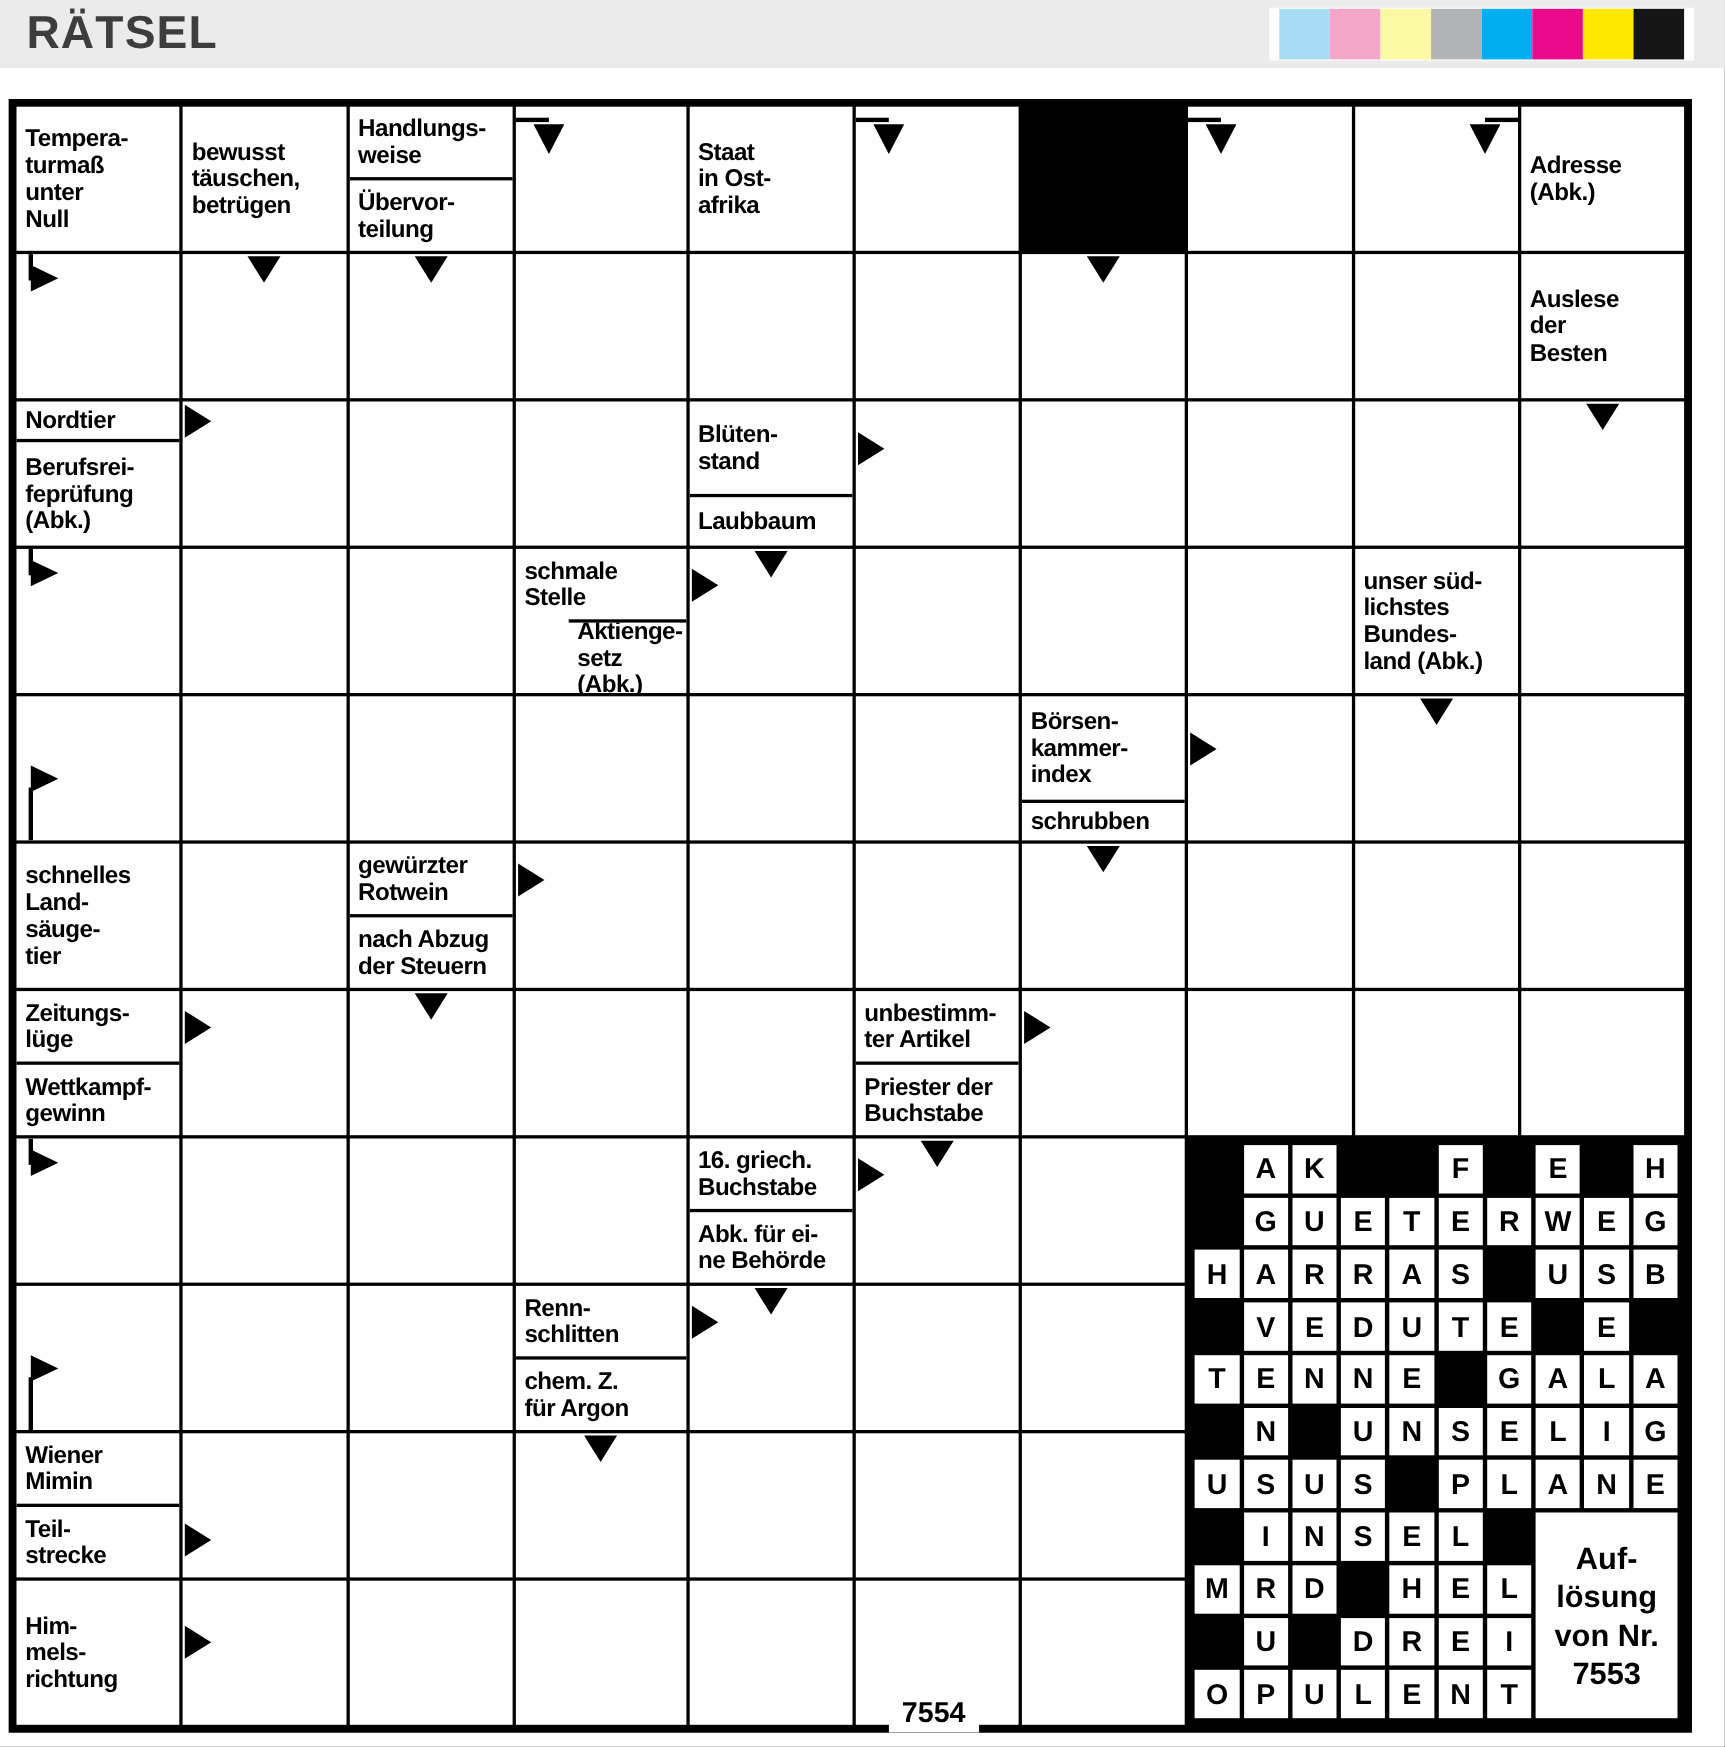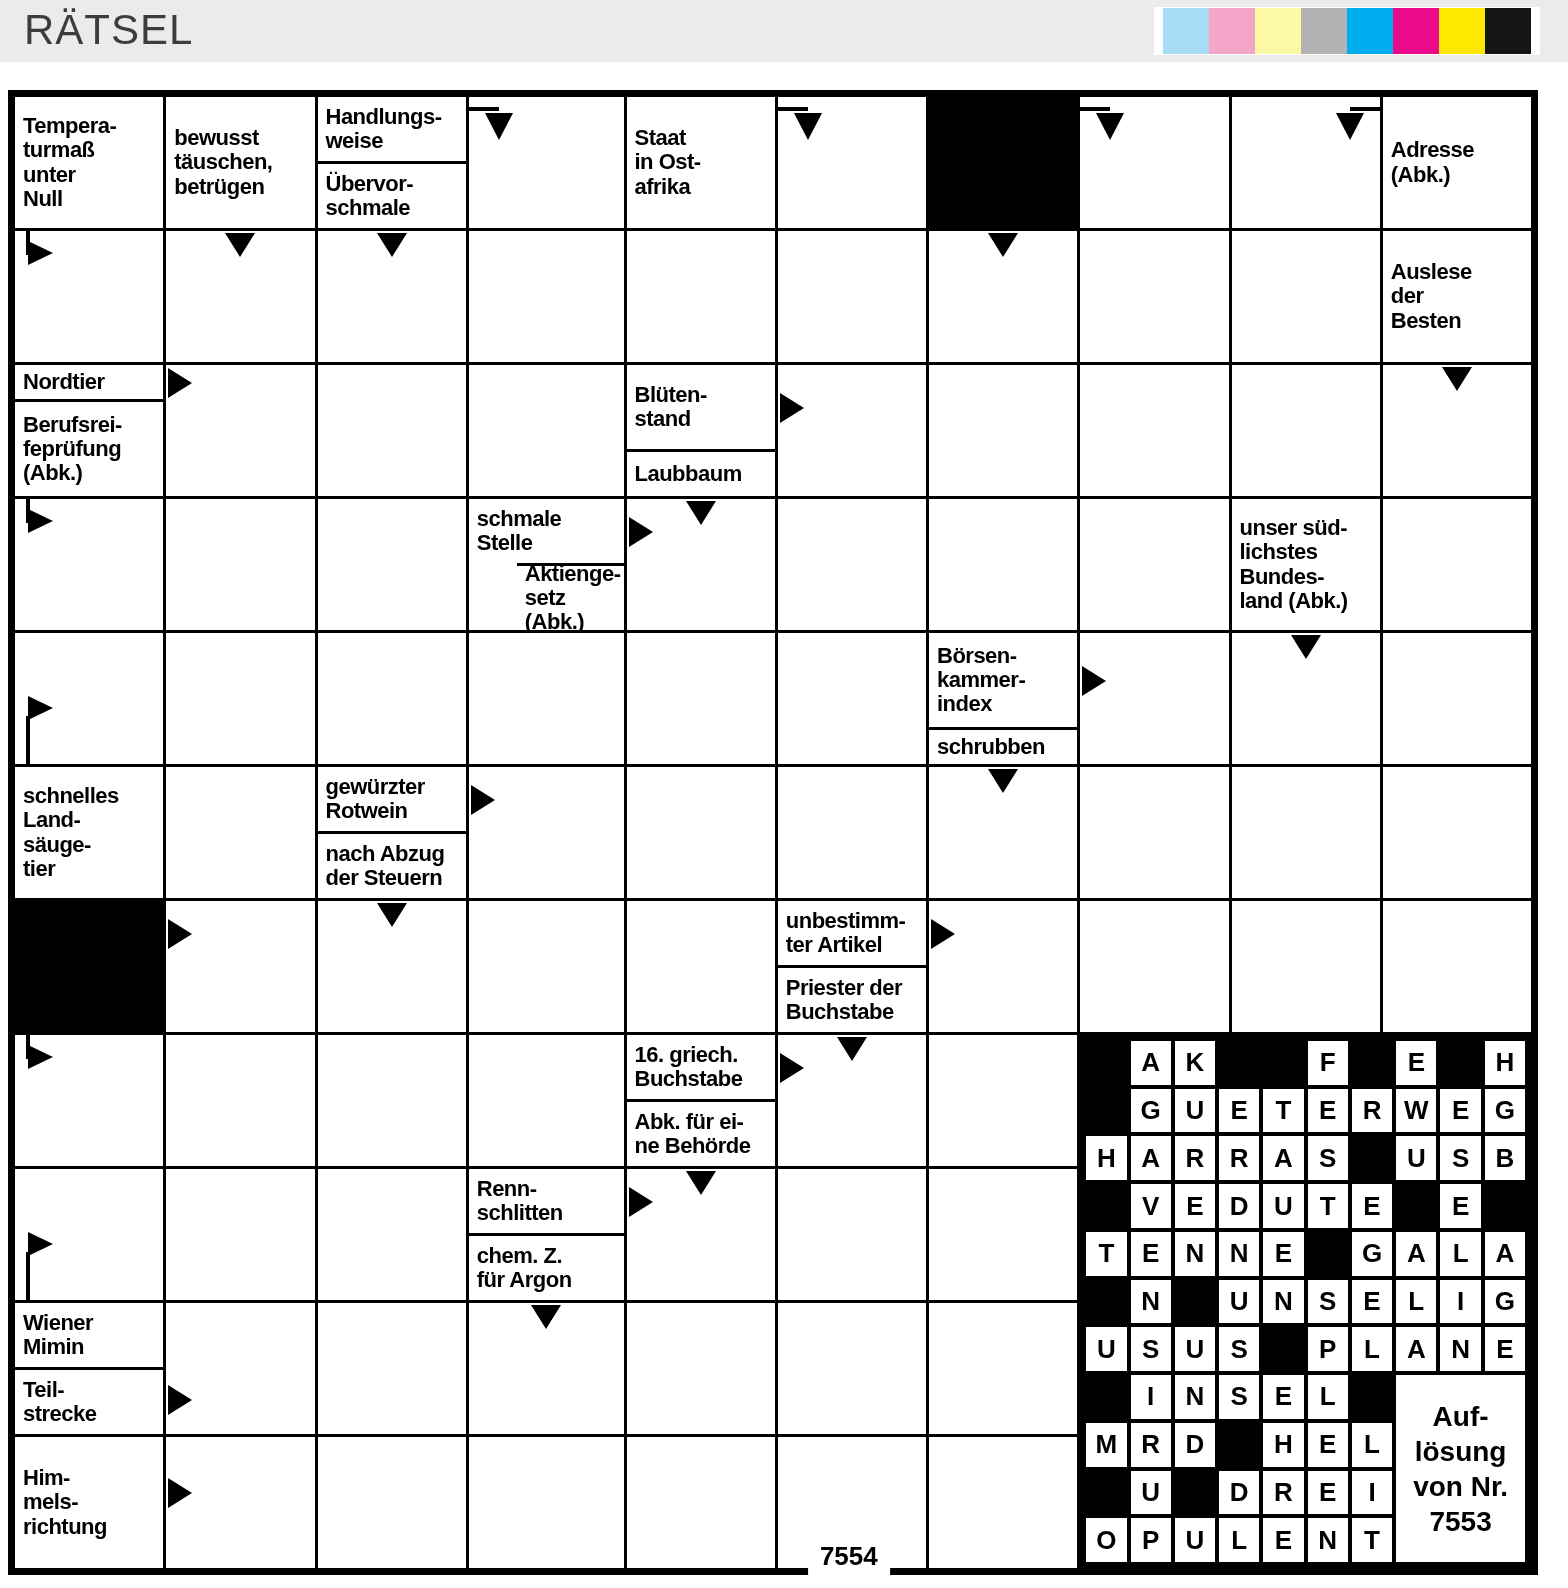--- a/index.html
+++ b/index.html
@@ -9,21 +9,21 @@
     width: 1568px; height: 1588px;
     background: #ffffff;
     font-family: "Liberation Sans", "DejaVu Sans", sans-serif;
     position: relative; overflow: hidden;
   }
 
   
   .masthead { position: absolute; left: 0; top: 0; width: 1568px; height: 62px; background: #ebebeb; }
   .masthead-title {
     position: absolute; left: 24px; top: 6px; margin: 0;
-    font-size: 42px; font-weight: normal; letter-spacing: 1px; color: #3d3d3d;
+    font-size: 42px; font-weight: bold; letter-spacing: 1px; color: #3d3d3d;
   }
   .colorbar-box {
     position: absolute; right: 28px; top: 7px; width: 386px; height: 48px;
     background: #ffffff; display: flex; align-items: center; padding-left: 9px;
   }
   .colorbar-box .bar { width: 46px; height: 46px; flex: 0 0 auto; }
 
   
   .puzzle {
     position: absolute; left: 8px; top: 90px; width: 1530px; height: 1485px;
@@ -209,21 +209,21 @@
     <div class="cell clue" style="grid-area: 1 / 1;">
       <div class="clue-part" style="flex-grow: 4;">Tempera-
 turmaß
 unter
 Null</div>
     </div>
     <div class="cell clue" style="grid-area: 1 / 3;">
       <div class="clue-part" style="flex-grow: 2;">Handlungs-
 weise</div>
       <div class="clue-part" style="flex-grow: 2;">Übervor-
-schmale</div>
+teilung</div>
     </div>
     <div class="cell" style="grid-area: 1 / 4;">
       <div class="arrow arrow-elbow-left-down"><svg width="56" height="42" viewBox="0 0 56 42">
           <rect x="0" y="7" width="30" height="4" fill="#000"></rect>
           <polygon points="16,13 44,13 30,40" fill="#000"></polygon>
         </svg></div>
     </div>
     <div class="cell clue" style="grid-area: 1 / 5;">
       <div class="clue-part" style="flex-grow: 3;">Staat
 in Ost-
@@ -394,20 +394,26 @@
     <div class="cell" style="grid-area: 6 / 5;"></div>
     <div class="cell" style="grid-area: 6 / 6;"></div>
     <div class="cell" style="grid-area: 6 / 7;">
       <div class="arrow arrow-down"><svg width="32" height="26" viewBox="0 0 32 26">
           <polygon points="1,1 31,1 16,25" fill="#000"></polygon>
         </svg></div>
     </div>
     <div class="cell" style="grid-area: 6 / 8;"></div>
     <div class="cell" style="grid-area: 6 / 9;"></div>
     <div class="cell" style="grid-area: 6 / 10;"></div>
+    <div class="cell clue" style="grid-area: 7 / 1;">
+      <div class="clue-part" style="flex-grow: 2;">Zeitungs-
+lüge</div>
+      <div class="clue-part" style="flex-grow: 2;">Wettkampf-
+gewinn</div>
+    </div>
     <div class="cell" style="grid-area: 7 / 2;">
       <div class="arrow arrow-right" style="top: 25%;"><svg width="26" height="32" viewBox="0 0 26 32">
           <polygon points="1,1 1,31 25,16" fill="#000"></polygon>
         </svg></div>
     </div>
     <div class="cell" style="grid-area: 7 / 3;">
       <div class="arrow arrow-down"><svg width="32" height="26" viewBox="0 0 32 26">
           <polygon points="1,1 31,1 16,25" fill="#000"></polygon>
         </svg></div>
     </div>

